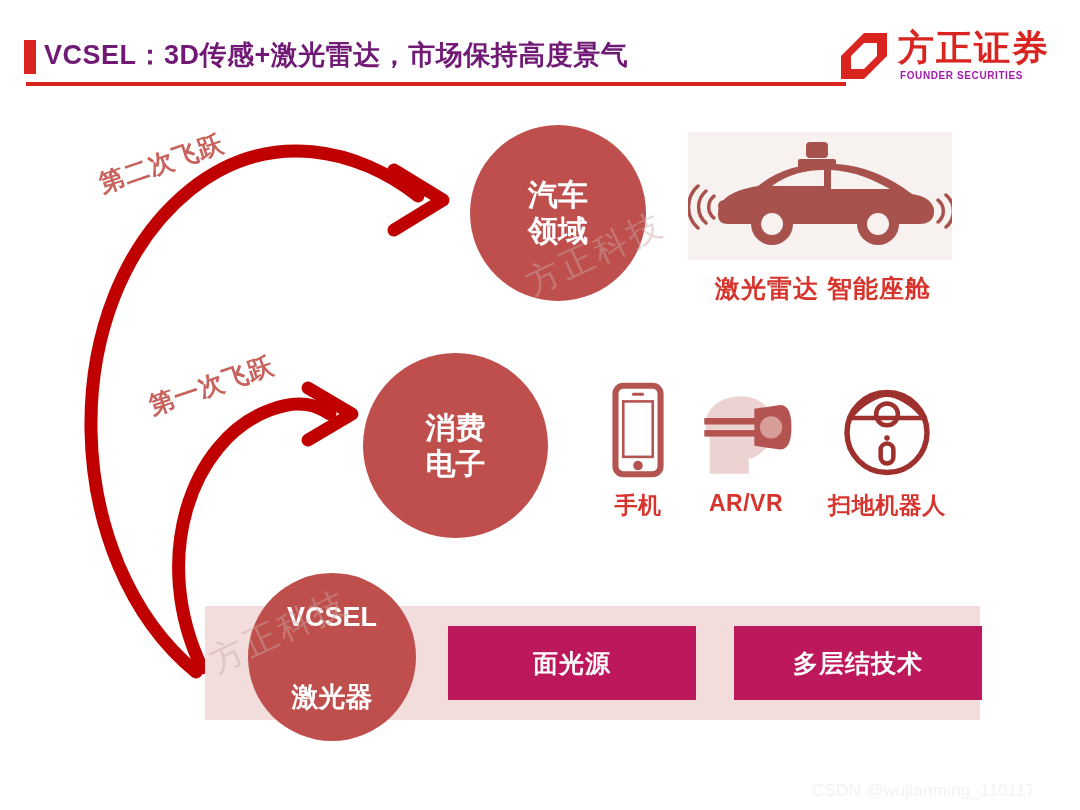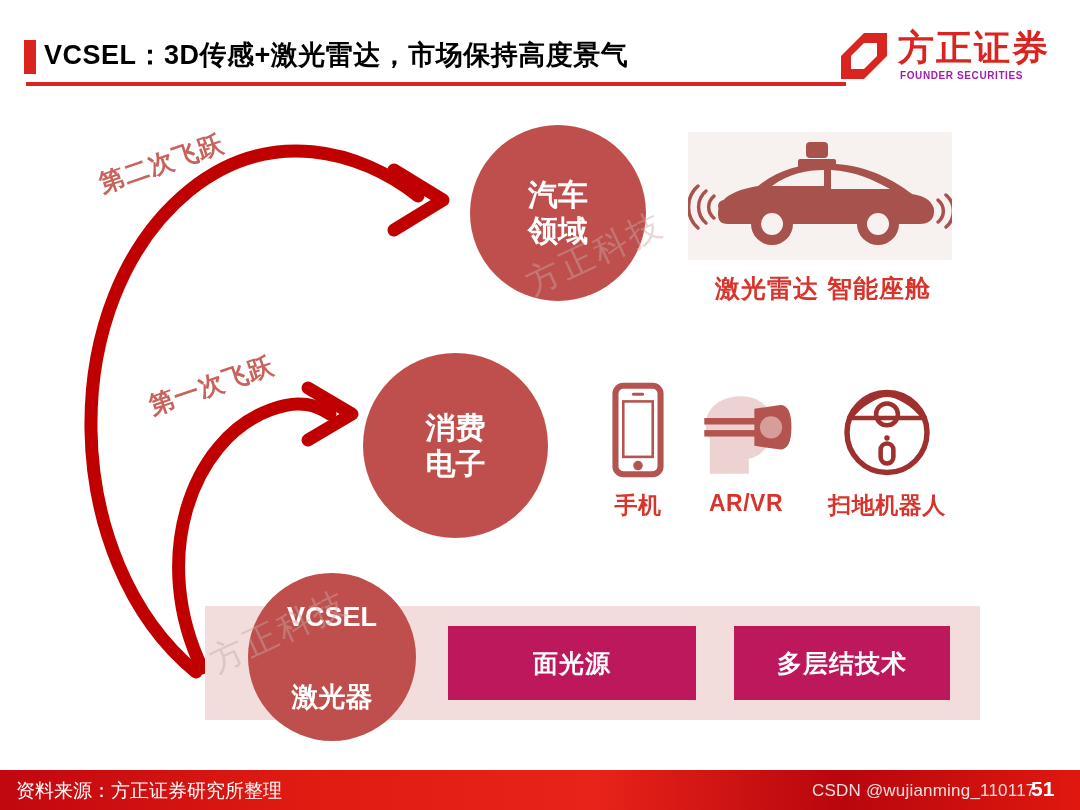--- a/index.html
+++ b/index.html
@@ -37,21 +37,21 @@
     width: 12px;
     height: 34px;
     background: #d9241f;
   }
   .title-text {
     position: absolute;
     left: 44px;
     top: 37px;
     font-size: 27px;
     font-weight: bold;
-    color: #000000;
+    color: #701a75;
     letter-spacing: 0.5px;
     white-space: nowrap;
     line-height: 36px;
   }
   .title-rule {
     position: absolute;
     left: 26px;
     top: 82px;
     width: 820px;
     height: 4px;
@@ -232,21 +232,21 @@
     color: #ffffff;
     font-size: 25px;
     font-weight: bold;
     display: flex;
     align-items: center;
     justify-content: center;
     letter-spacing: 1px;
     z-index: 5;
   }
   .tech-box-1 { left: 448px; width: 248px; }
-  .tech-box-2 { left: 734px; width: 216px; }
+  .tech-box-2 { left: 734px; width: 248px; }
 
   
   .wm {
     position: absolute;
     color: #c9a9a6;
     opacity: 0.45;
     font-size: 34px;
     white-space: nowrap;
     letter-spacing: 3px;
     pointer-events: none;
@@ -431,19 +431,16 @@
 
   </div>
 
   <div class="bottom-bar"></div>
   <div class="tech-box tech-box-1">面光源</div>
   <div class="tech-box tech-box-2">多层结技术</div>
 
   <div class="wm wm-1">方正科技</div>
   <div class="wm wm-2">方正科技</div>
 
-  <div class="footer">
-    <div class="footer-src">资料来源：方正证券研究所整理</div>
-  </div>
   <div class="footer-wm">CSDN @wujianming_110117</div>
   <div class="page-no">51</div>
 
 </div>
 
 </body></html>

